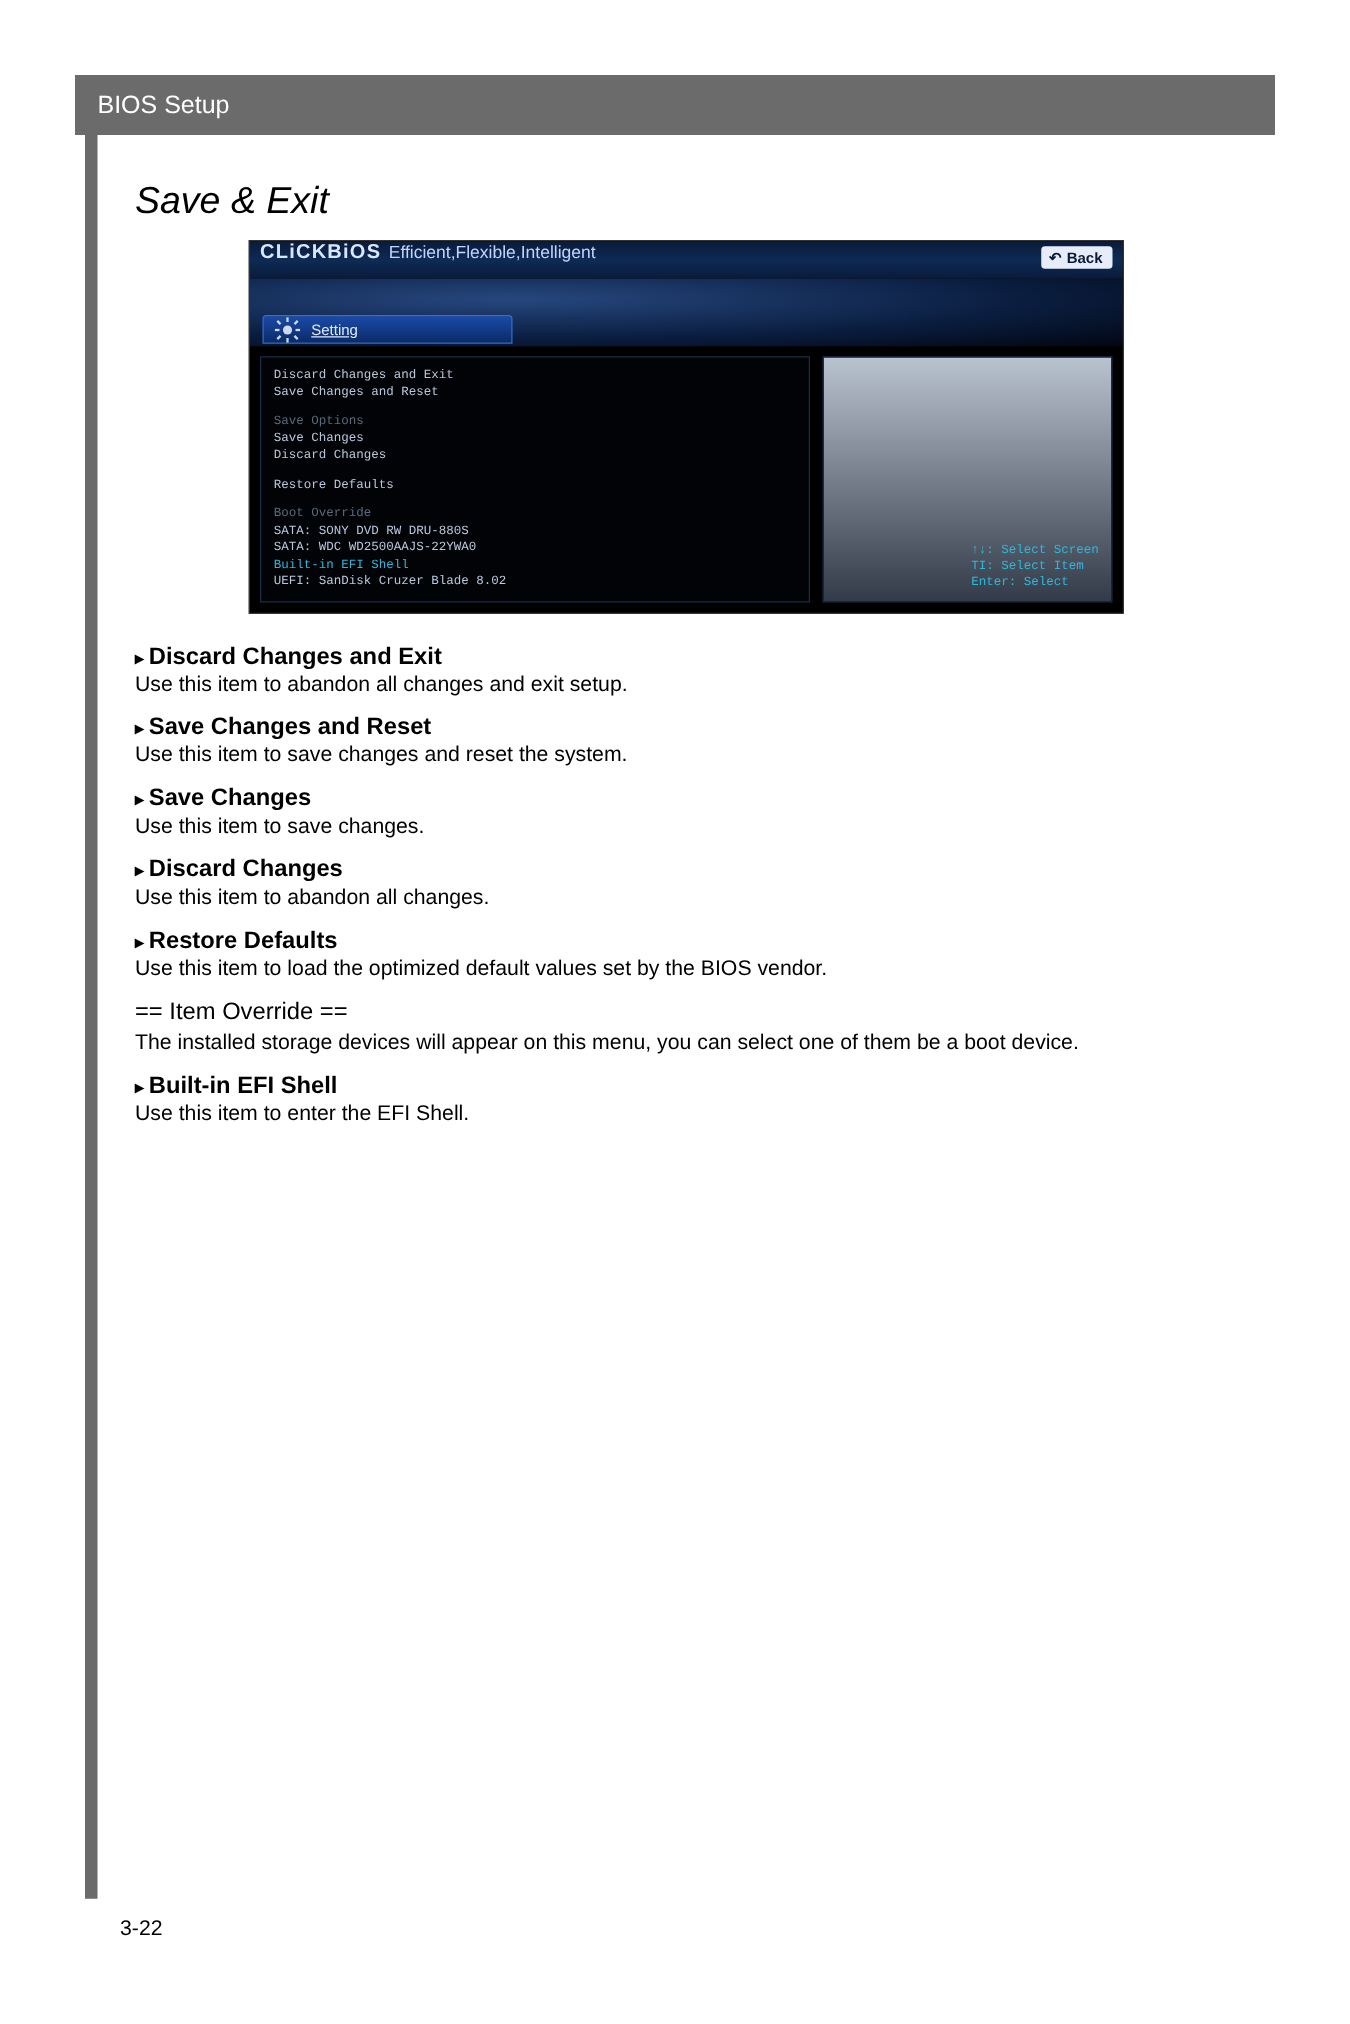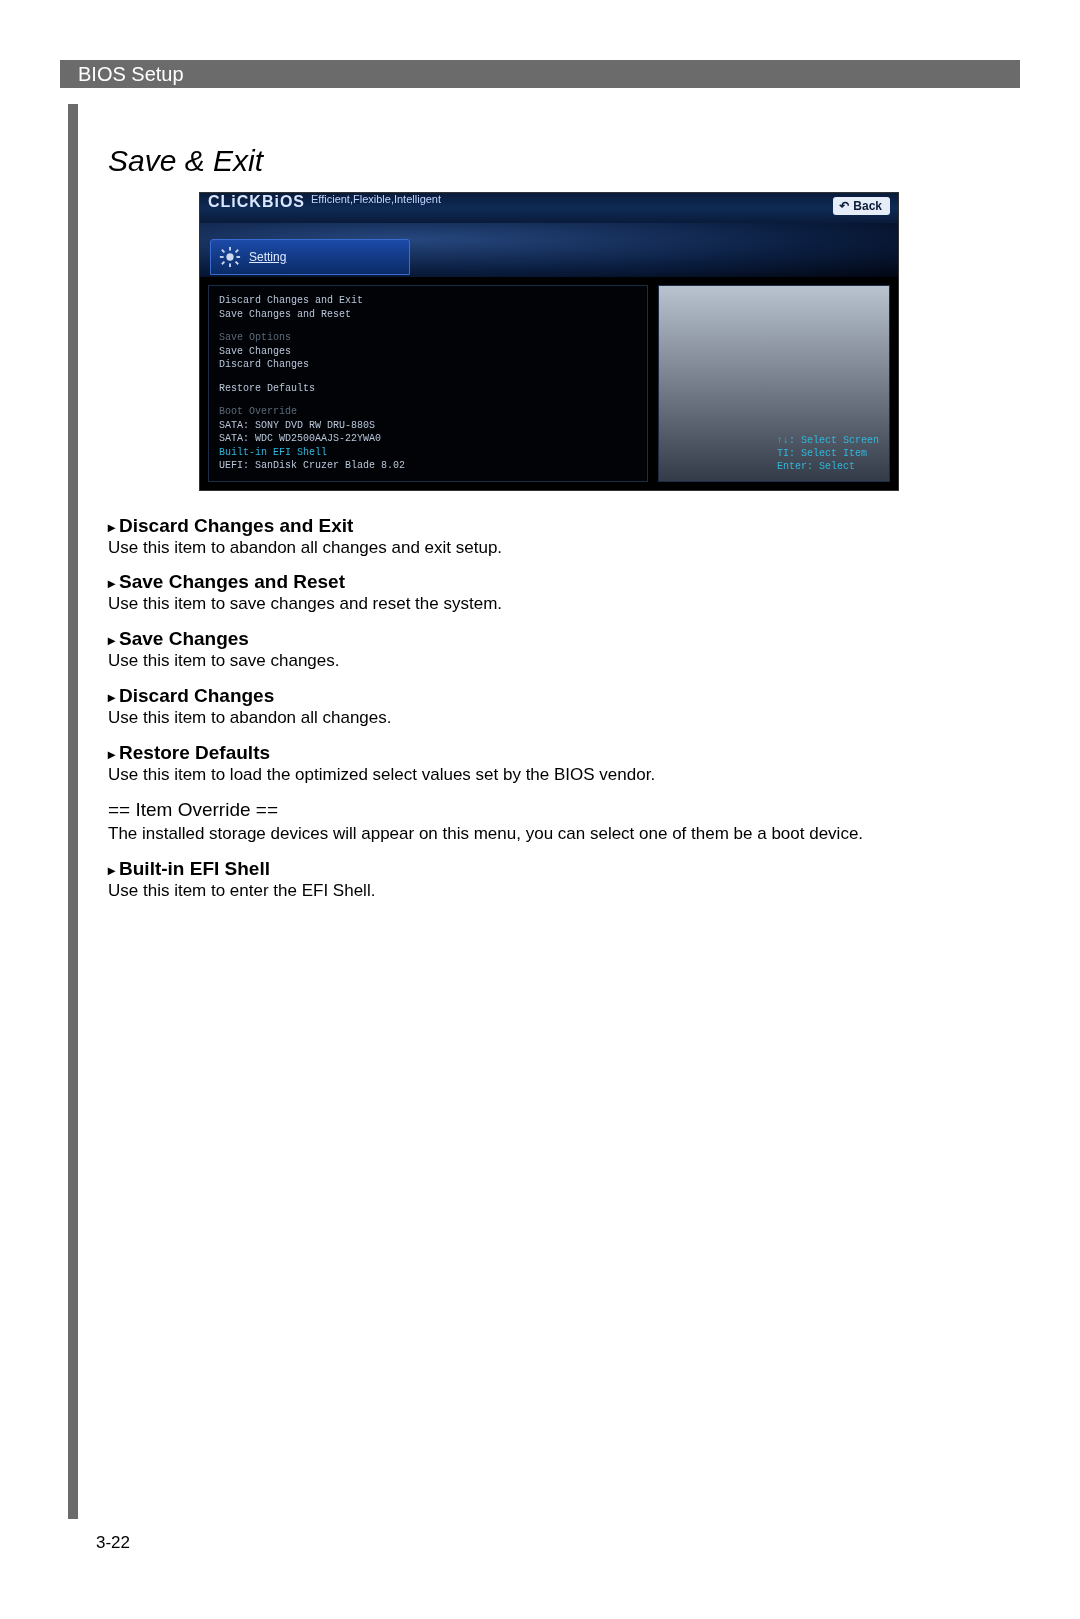--- a/index.html
+++ b/index.html
@@ -14,21 +14,21 @@
   .page-outer {
     position: absolute;
     top: 60px;
     left: 60px;
     right: 60px;
     bottom: 60px;
   }
   .header-band {
     background: #6b6b6b;
     color: #fff;
-    height: 28px;
+    height: 48px;
     display: flex;
     align-items: center;
     padding-left: 18px;
     font-size: 20px;
   }
   .side-bar {
     position: absolute;
     top: 44px;
     left: 8px;
     width: 10px;
@@ -70,21 +70,21 @@
   .bios-logo {
     font-family: "Arial Black", Arial, sans-serif;
     font-weight: 900;
     font-size: 16px;
     letter-spacing: 1px;
     color: #d9e6ff;
     padding-right: 6px;
   }
   .bios-tagline {
     color: #c0d4ff;
-    font-size: 11px;
+    font-size: 14px;
   }
   .bios-back {
     position: absolute;
     right: 8px;
     top: 4px;
     background: #e6edf8;
     color: #0a1b3a;
     border-radius: 3px;
     font-size: 12px;
     font-weight: bold;
@@ -96,21 +96,21 @@
   .bios-subbar {
     height: 54px;
     background: radial-gradient(ellipse at 30% 30%, #26477e 0%, #0a1d3f 60%, #020612 100%);
     position: relative;
   }
   .bios-tab {
     position: absolute;
     left: 10px;
     bottom: 2px;
     width: 200px;
-    height: 36px;
+    height: 23px;
     background: linear-gradient(#1b4aa8,#0b2b66);
     border: 1px solid #3a6bd1;
     border-radius: 3px 3px 0 0;
     display: flex;
     align-items: center;
     gap: 8px;
     padding: 0 8px;
     color: #dfe9ff;
     font-size: 12px;
   }
@@ -275,21 +275,21 @@
       <div class="desc-item">
         <div class="desc-head tri">Save Changes</div>
         <div class="desc-text">Use this item to save changes.</div>
       </div>
       <div class="desc-item">
         <div class="desc-head tri">Discard Changes</div>
         <div class="desc-text">Use this item to abandon all changes.</div>
       </div>
       <div class="desc-item">
         <div class="desc-head tri">Restore Defaults</div>
-        <div class="desc-text">Use this item to load the optimized select values set by the BIOS vendor.</div>
+        <div class="desc-text">Use this item to load the optimized default values set by the BIOS vendor.</div>
       </div>
 
       <div class="eq-head">== Item Override ==</div>
       <div class="desc-text">The installed storage devices will appear on this menu, you can select one of them be a boot device.</div>
 
       <div class="desc-item" style="margin-top:12px">
         <div class="desc-head tri">Built-in EFI Shell</div>
         <div class="desc-text">Use this item to enter the EFI Shell.</div>
       </div>
     </div>

